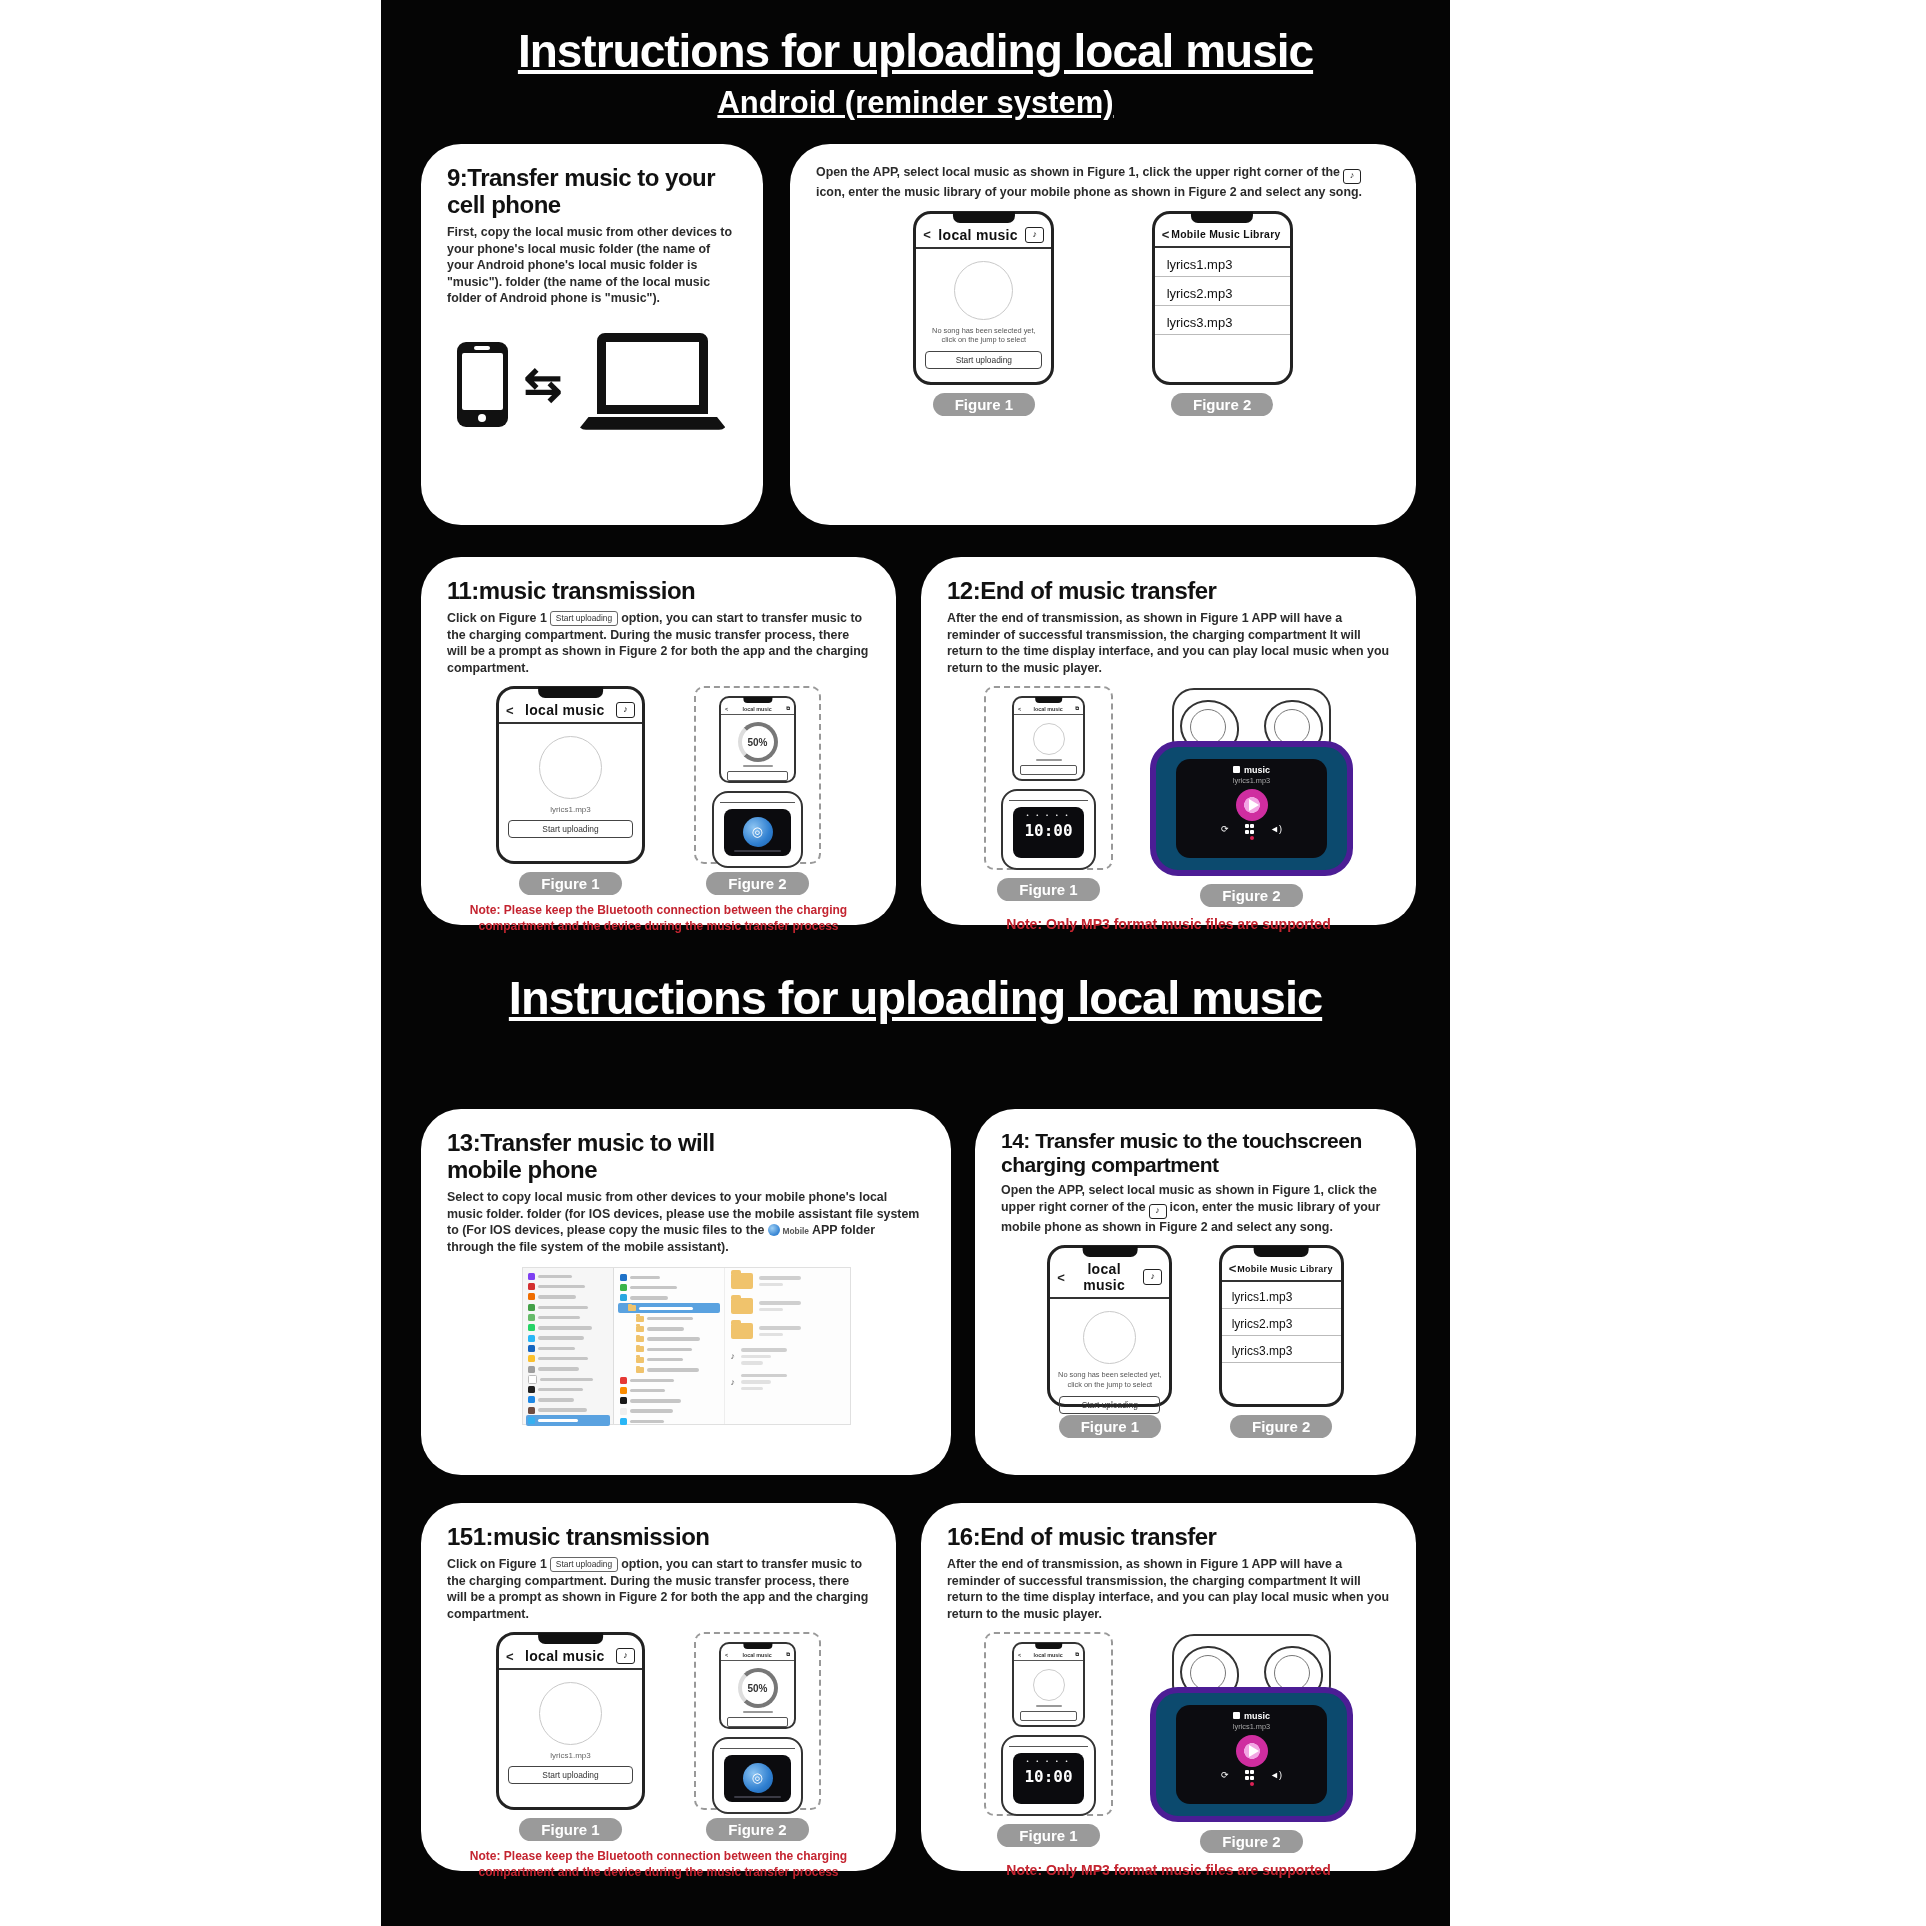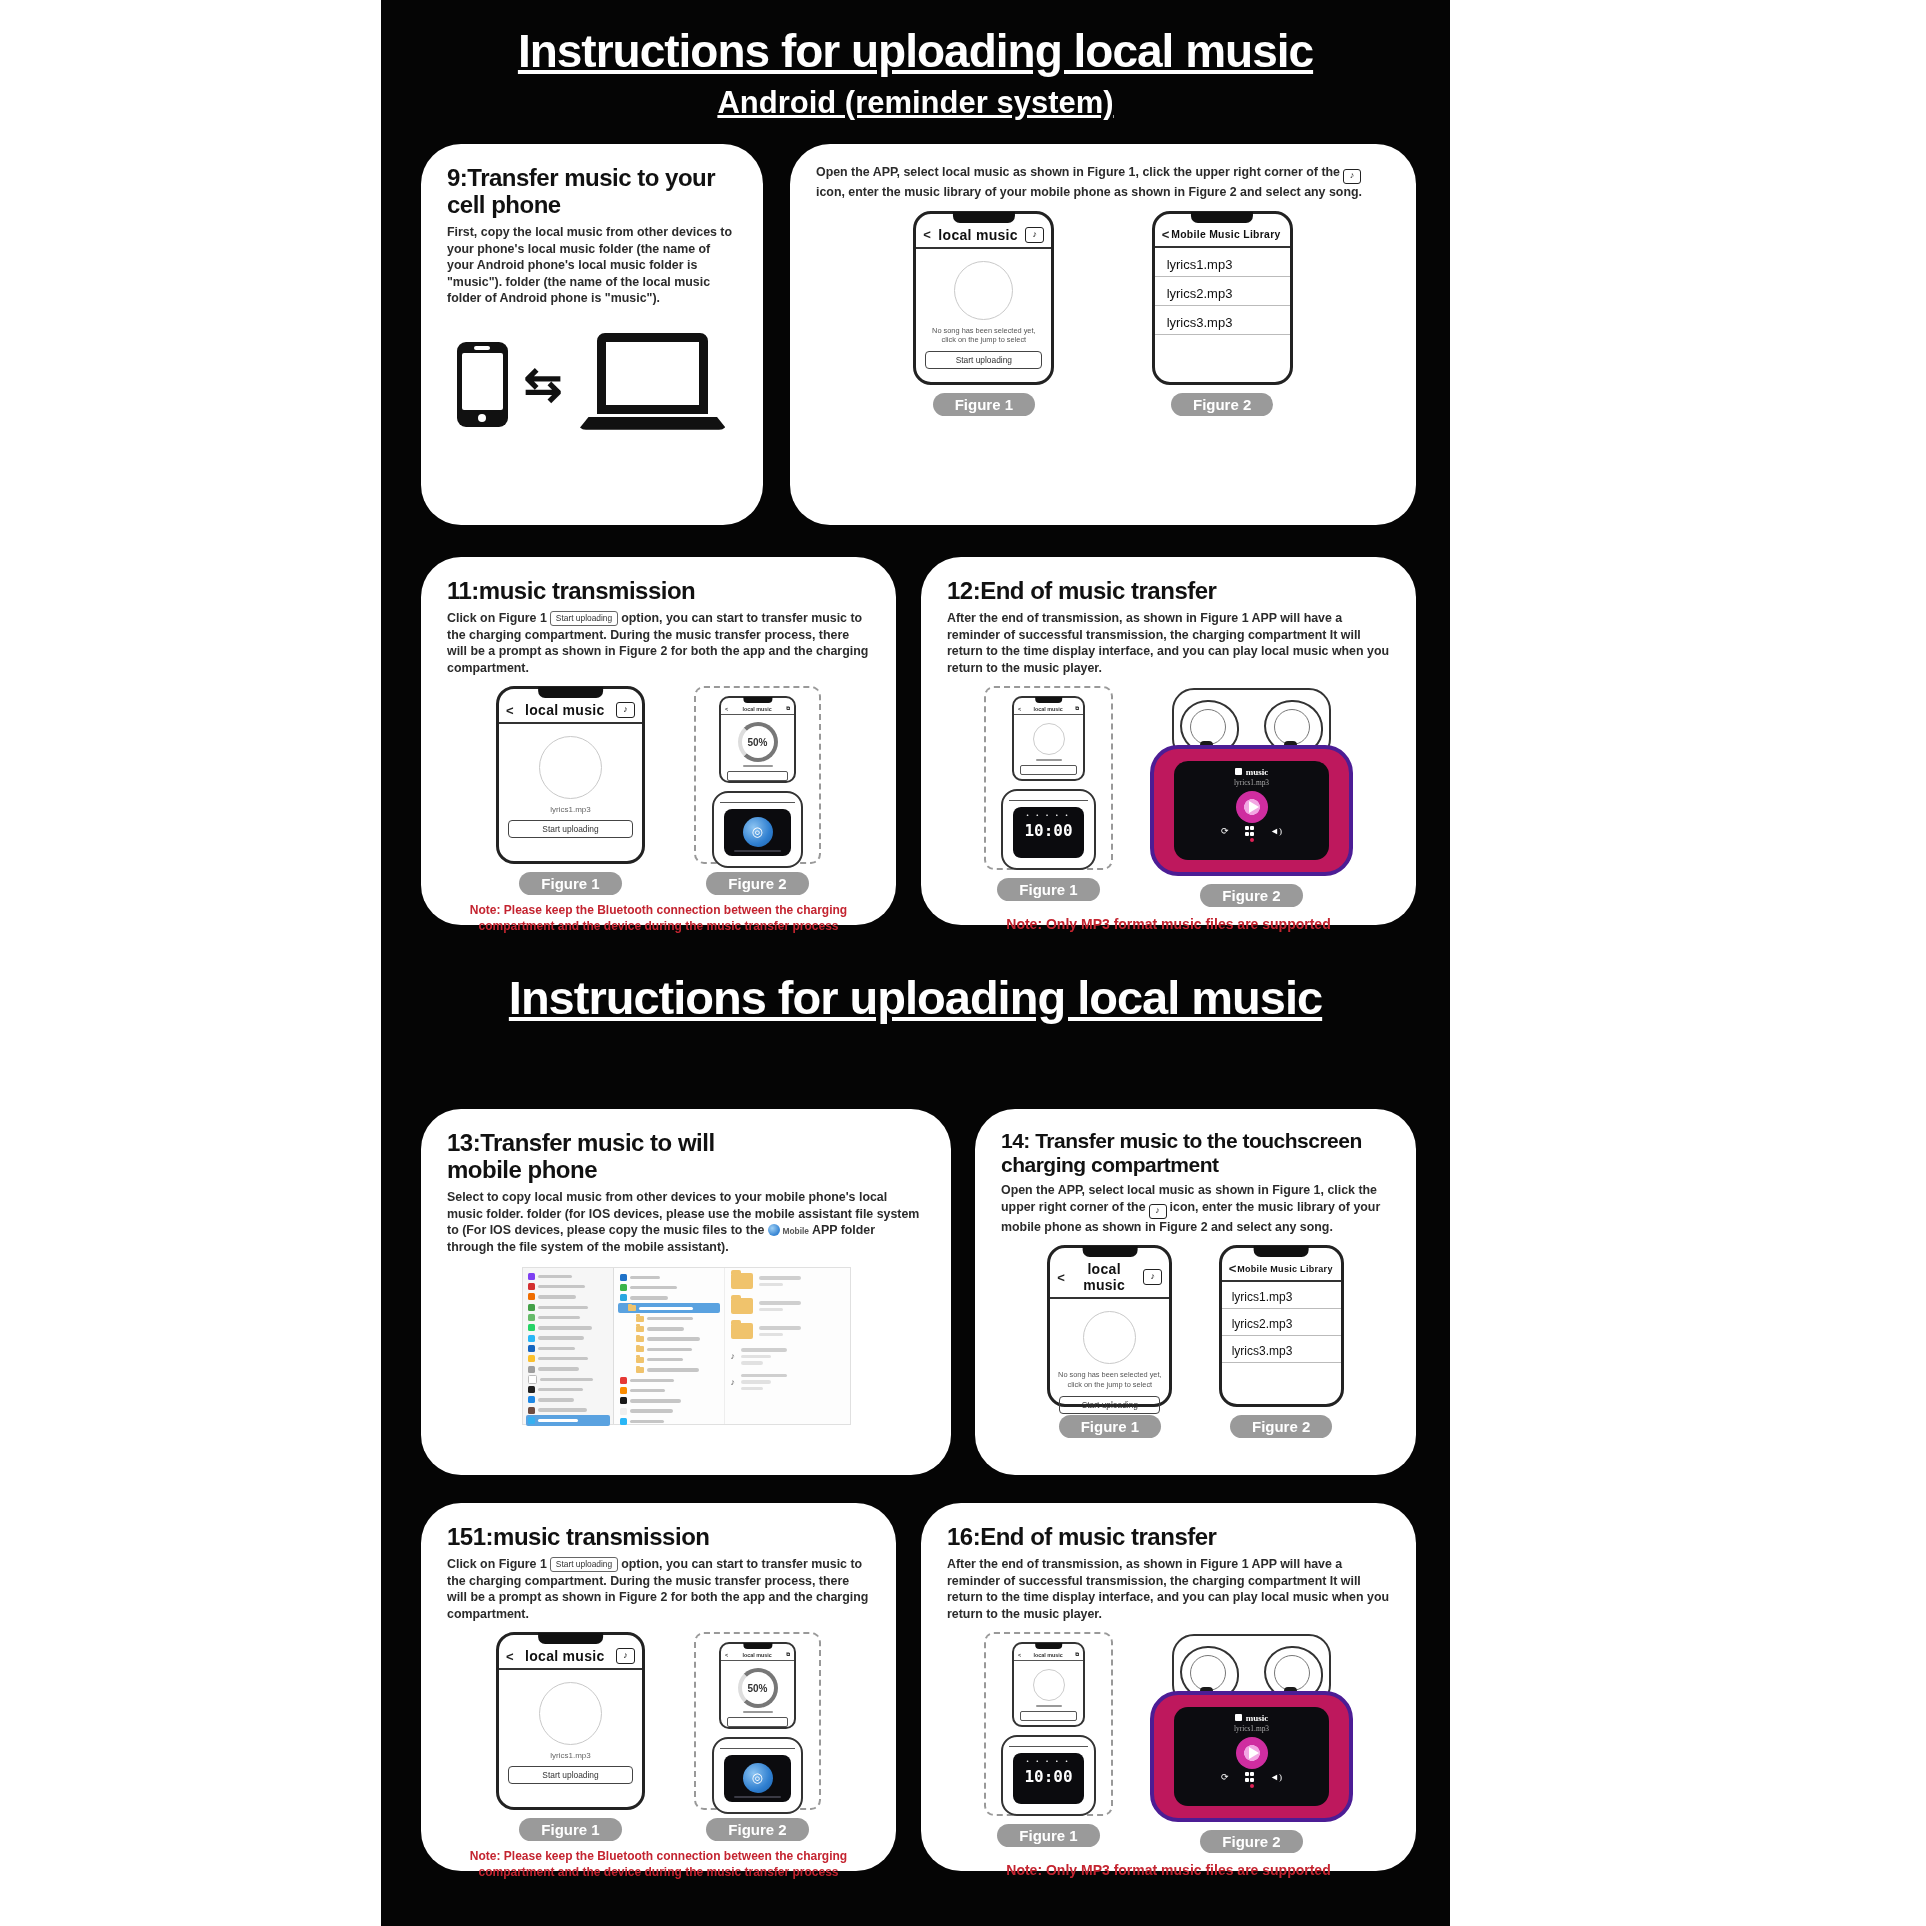--- a/index.html
+++ b/index.html
@@ -49,21 +49,21 @@
   .cicons{font-size:6px;letter-spacing:3px;color:#eee;padding-top:5px;}
   .ctime{font-family:"DejaVu Sans Mono",monospace;font-size:16px;font-weight:bold;margin-top:3px;}
   .blogo{width:30px;height:30px;border-radius:50%;background:radial-gradient(circle at 35% 35%,#8cc4f2,#2f7fd0 60%,#1b5fa8);margin:8px auto 3px;color:#fff;font-size:13px;line-height:30px;text-align:center;}
   .ccap{height:2px;background:#3a3a44;border-radius:2px;margin:2px 10px 0;}
   
   .ecase{position:relative;margin:0 auto;}
   .lid{position:absolute;top:2px;left:22px;right:22px;height:69px;border:2px solid #333;border-radius:22px;background:#fff;}
   .bud{position:absolute;width:55px;height:51px;border:2px solid #333;background:#fff;border-radius:48% 52% 46% 54%;}
   .bud .bin{position:absolute;left:8px;top:7px;width:34px;height:34px;border:1.5px solid #777;border-radius:50%;}
   .bud .stem{position:absolute;bottom:-8px;left:18px;width:13px;height:20px;background:#1a1a1a;border-radius:4px;}
-  .ebody{position:absolute;left:0;right:0;bottom:0;height:123px;border:4px solid #4c1d95;border-radius:28px;background:#be185d;font-family:Liberation Serif, serif;}
+  .ebody{position:absolute;left:0;right:0;bottom:0;height:123px;border:6px solid #4c1d95;border-radius:28px;background:#0c4a6e;}
   .escr{position:absolute;left:20px;right:20px;top:12px;bottom:12px;background:#0c0c10;border-radius:14px;color:#fff;}
   .ehead{font-size:9px;font-weight:bold;padding-top:6px;}
   .ehead .sq{display:inline-block;width:7px;height:7px;background:#fff;border-radius:1px;margin-right:4px;vertical-align:0;}
   .esong{font-size:7.4px;color:#aaa;margin-top:1px;text-align:center;}
   .play{width:32px;height:32px;border-radius:50%;background:radial-gradient(circle,#f2a5e3 0 34%,#cf2da0 36% 100%);margin:4px auto 3px;position:relative;}
   .play::after{content:"";position:absolute;left:13px;top:10px;border-left:10px solid #fff;border-top:6px solid transparent;border-bottom:6px solid transparent;}
   .erow{display:flex;justify-content:center;gap:16px;align-items:center;font-size:9px;color:#fff;}
   .grid4{display:grid;grid-template-columns:4px 4px;gap:1.5px;}
   .grid4 i{width:4px;height:4px;background:#fff;border-radius:1px;}
   .edot{width:4px;height:4px;border-radius:50%;background:#d25;margin:2px auto 0;}

